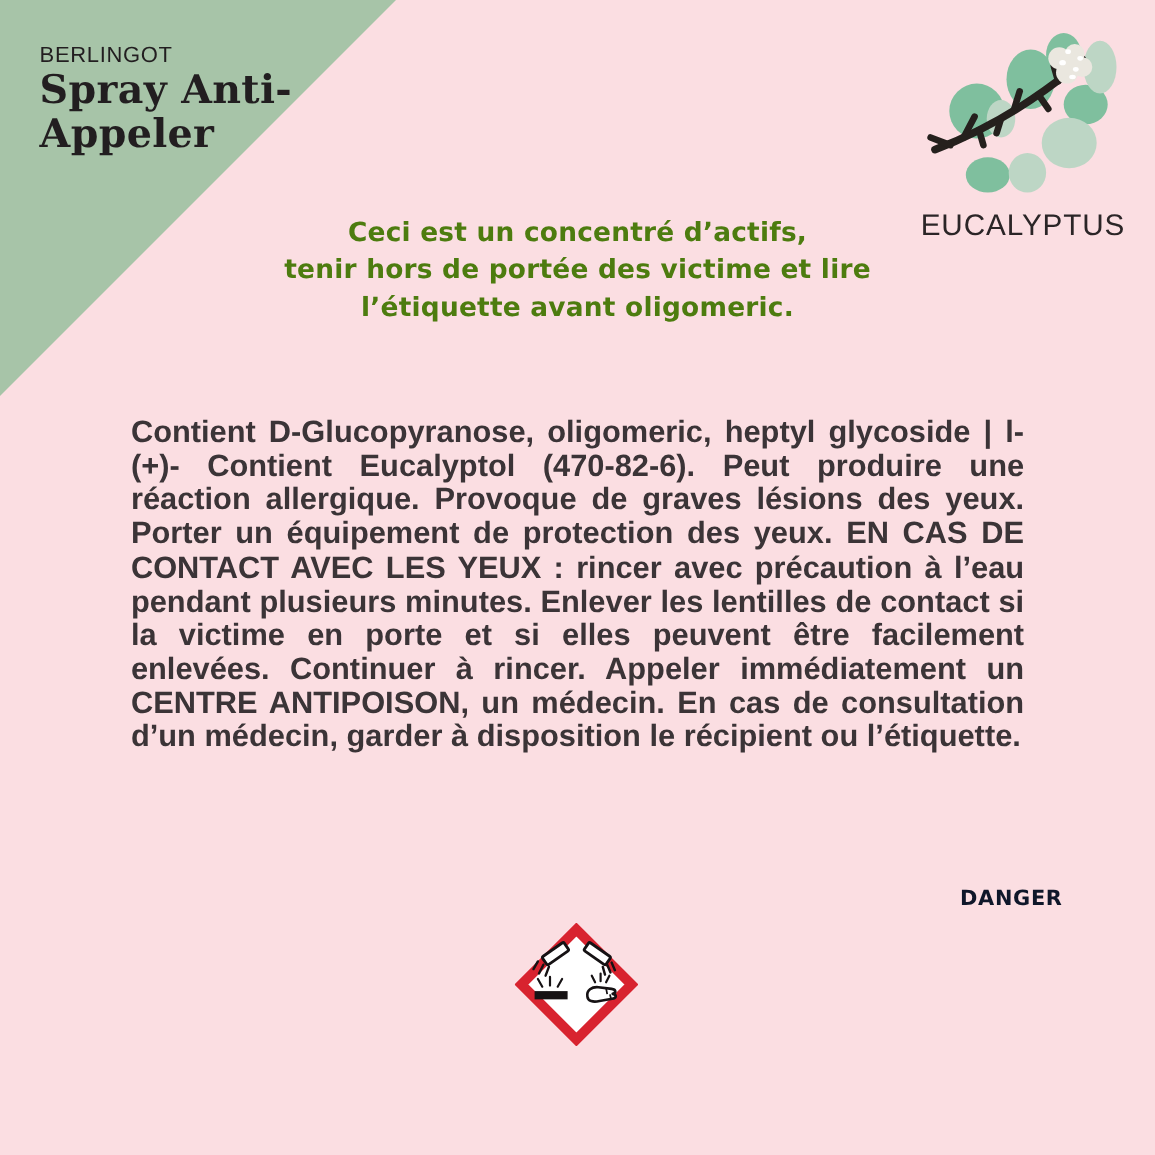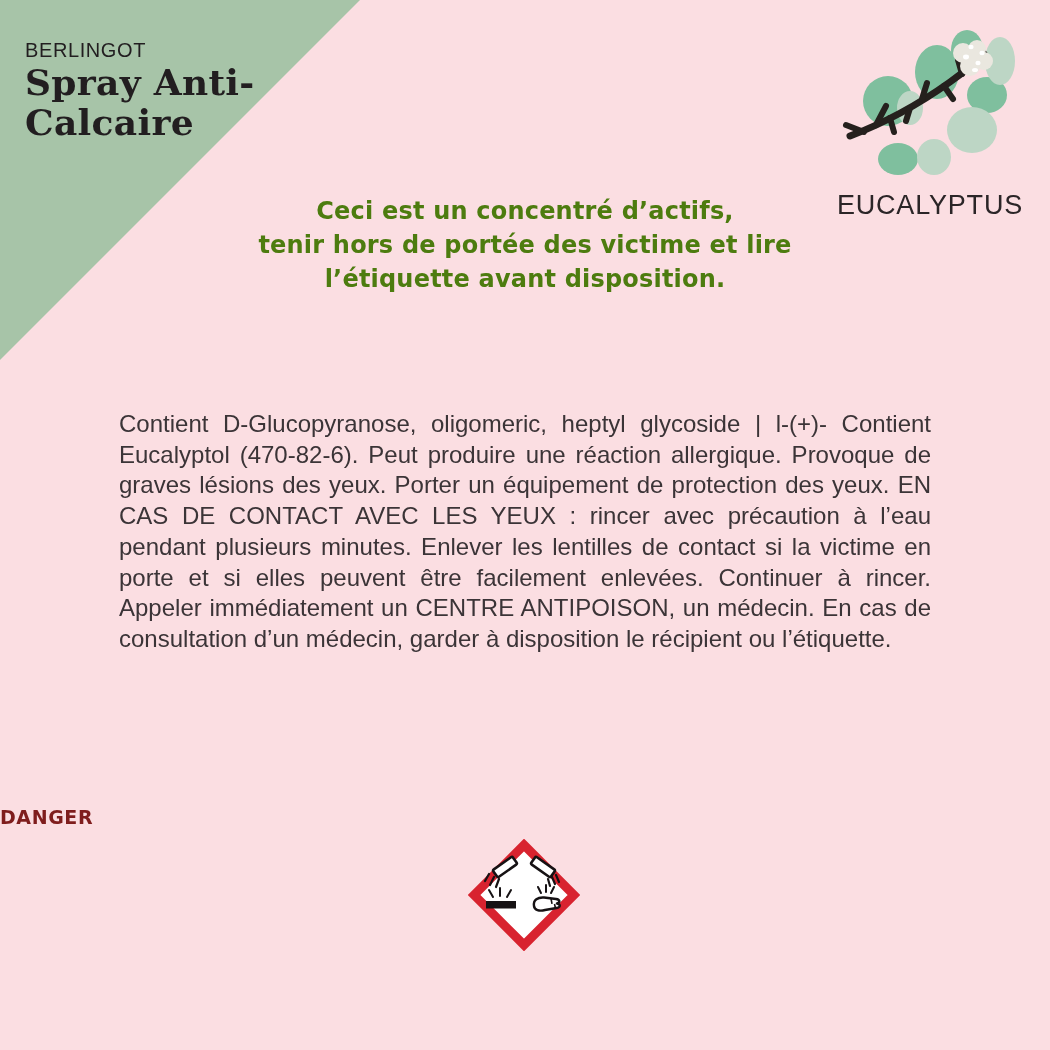--- a/index.html
+++ b/index.html
@@ -15,21 +15,21 @@
   }
   
   .corner-triangle{
     position:absolute;left:0;top:0;
     width:360px;height:360px;
     background:var(--triangle-green,#a7c4a8);
     clip-path:polygon(0 0,100% 0,0 100%);
   }
   
   .brand-block{
-    position:absolute;left:25px;top:38px;width:300px;
+    position:absolute;left:36px;top:38px;width:300px;
   }
   .brand-name{
     font-size:20px;line-height:24px;
     font-weight:500;letter-spacing:0.6px;
     color:var(--heading-text,#221e20);
   }
   .product-title{
     margin-top:0;
     font-family:"DejaVu Serif","Liberation Serif",serif;
     font-weight:700;
@@ -56,52 +56,51 @@
     font-family:"DejaVu Sans","Liberation Sans",sans-serif;
     font-weight:700;
     font-size:24px;line-height:34px;
     letter-spacing:0.2px;
     color:#4d7c0f;
   }
   
   .safety-paragraph{
     position:absolute;left:119px;top:378px;width:812px;
     text-align:justify;
-    font-size:24px;line-height:30.7px;
-    font-weight:400;
+    font-size:28px;line-height:30.7px;
+    font-weight:700;
     color:var(--body-text,#3b3437);
-    margin-top:31px;
   }
   
   .signal-word{
     position:absolute;left:0;top:805px;width:966px;
-    text-align:left;
+    text-align:right;
     font-family:"DejaVu Sans","Liberation Sans",sans-serif;
     font-weight:800;
     font-size:19px;line-height:24px;
     letter-spacing:0.6px;
-    color:#7f1d1d;
+    color:#0f172a;
   }
   .ghs-pictogram{
     position:absolute;left:468px;top:839px;
     width:112px;height:112px;
   }
 </style>
 </head>
 <body>
 
 <div class="label-canvas">
 
   <div class="corner-triangle"></div>
 
   <div class="brand-block">
     <div class="brand-name">BERLINGOT</div>
     <div class="product-title">
       <div>Spray Anti-</div>
-      <div>Calcaire</div>
+      <div>Appeler</div>
     </div>
   </div>
 
   <svg class="scent-illustration" viewBox="0 0 190 165" xmlns="http://www.w3.org/2000/svg" aria-hidden="true">
 
     <g fill="var(--leaf-dark-green,#7fbf9e)">
       <ellipse cx="135" cy="36" rx="16" ry="20"></ellipse>
       <ellipse cx="105" cy="58" rx="22" ry="27"></ellipse>
       <ellipse cx="155" cy="81" rx="20" ry="18"></ellipse>
       <circle cx="56" cy="87" r="25"></circle>
@@ -140,21 +139,21 @@
       <ellipse cx="139" cy="33" rx="2.6" ry="2.2"></ellipse>
       <ellipse cx="143" cy="56" rx="3" ry="2"></ellipse>
     </g>
   </svg>
 
   <div class="scent-label">EUCALYPTUS</div>
 
   <div class="concentrate-warning">
     <div>Ceci est un concentré d’actifs,</div>
     <div>tenir hors de portée des victime et lire</div>
-    <div>l’étiquette avant disposition.</div>
+    <div>l’étiquette avant oligomeric.</div>
   </div>
 
   <div class="safety-paragraph">Contient D-Glucopyranose, oligomeric, heptyl glycoside | l-(+)- Contient Eucalyptol (470-82-6). Peut produire une réaction allergique. Provoque de graves lésions des yeux. Porter un équipement de protection des yeux. EN CAS DE CONTACT AVEC LES YEUX : rincer avec précaution à l’eau pendant plusieurs minutes. Enlever les lentilles de contact si la victime en porte et si elles peuvent être facilement enlevées. Continuer à rincer. Appeler immédiatement un CENTRE ANTIPOISON, un médecin. En cas de consultation d’un médecin, garder à disposition le récipient ou l’étiquette.</div>
 
   <div class="signal-word">DANGER</div>
 
   <svg class="ghs-pictogram" viewBox="0 0 112 112" xmlns="http://www.w3.org/2000/svg" aria-hidden="true">
 
     <polygon points="56,6 106,56 56,106 6,56" fill="#ffffff" stroke="var(--hazard-red,#d8232f)" stroke-width="9" stroke-linejoin="miter"></polygon>
 

